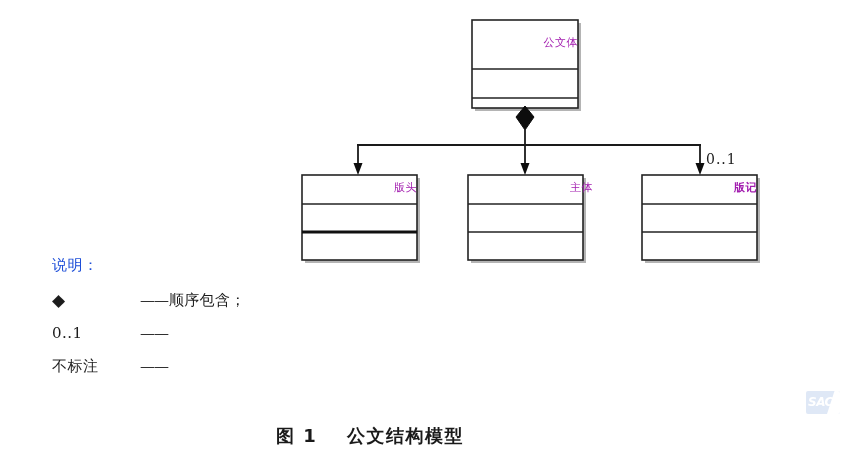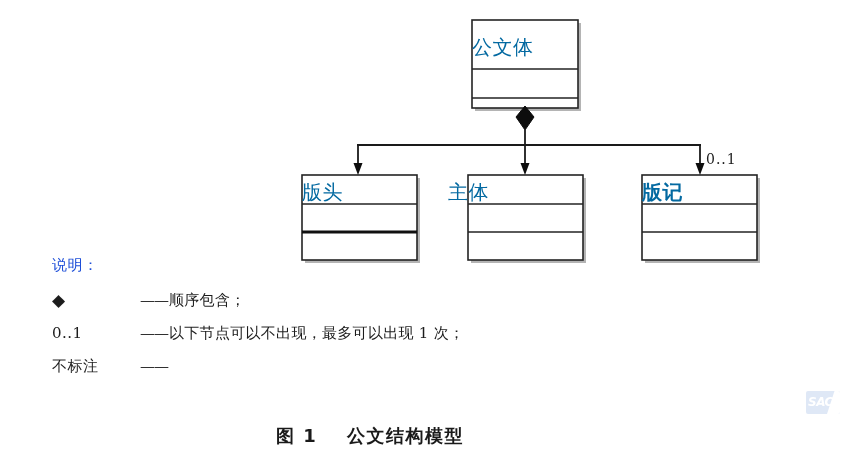--- a/index.html
+++ b/index.html
@@ -22,25 +22,25 @@
     position: absolute;
     left: 0;
     top: 0;
     width: 854px;
     height: 466px;
   }
 
   
   .node-label {
     position: absolute;
-    text-align: left;
+    text-align: right;
     font-family: "DejaVu Serif", "Liberation Serif", serif;
-    font-size: 20px;
+    font-size: 11px;
     line-height: 1;
-    color: #0369a1;
+    color: #a21caf;
     letter-spacing: 0.5px;
     white-space: nowrap;
   }
 
   
   .multiplicity {
     position: absolute;
     font-family: "DejaVu Serif", "Liberation Serif", serif;
     font-size: 14px;
     letter-spacing: 1px;
@@ -203,39 +203,38 @@
     <g>
       <line x1="700" y1="145" x2="700" y2="168" stroke="#1a1a1a" stroke-width="1.8"></line>
       <polygon points="700,175 695.5,163 704.5,163" fill="#0d0d0d"></polygon>
     </g>
   </svg>
 
   <div class="node-label" style="left:472px; top:37px; width:106px;">公文体</div>
 
   <div class="node-label" style="left:302px; top:182px; width:115px;">版头</div>
 
-  <div class="node-label" style="left:448px; top:182px; width:125px;">主体</div>
+  <div class="node-label" style="left:468px; top:182px; width:125px;">主体</div>
 
   <div class="node-label" style="left:642px; top:182px; width:115px;font-weight:bold;">版记</div>
 
   <div class="multiplicity" style="left:706px; top:151px;">0..1</div>
 
   <div id="legend">
     <div class="legend-title">说明：</div>
 
     <div class="legend-row">
       <span class="legend-key key-diamond">◆</span>
       <span class="legend-dash">——</span>
       <span class="legend-desc">顺序包含；</span>
     </div>
 
     <div class="legend-row">
       <span class="legend-key">0..1</span>
       <span class="legend-dash">——</span>
-      <span class="legend-desc">以下节点可以不出现，最多可以出现 1 次；</span>
     </div>
 
     <div class="legend-row">
       <span class="legend-key">不标注</span>
       <span class="legend-dash">——</span>
     </div>
   </div>
 
   <div id="figure-caption">
     <span>图 1</span>

